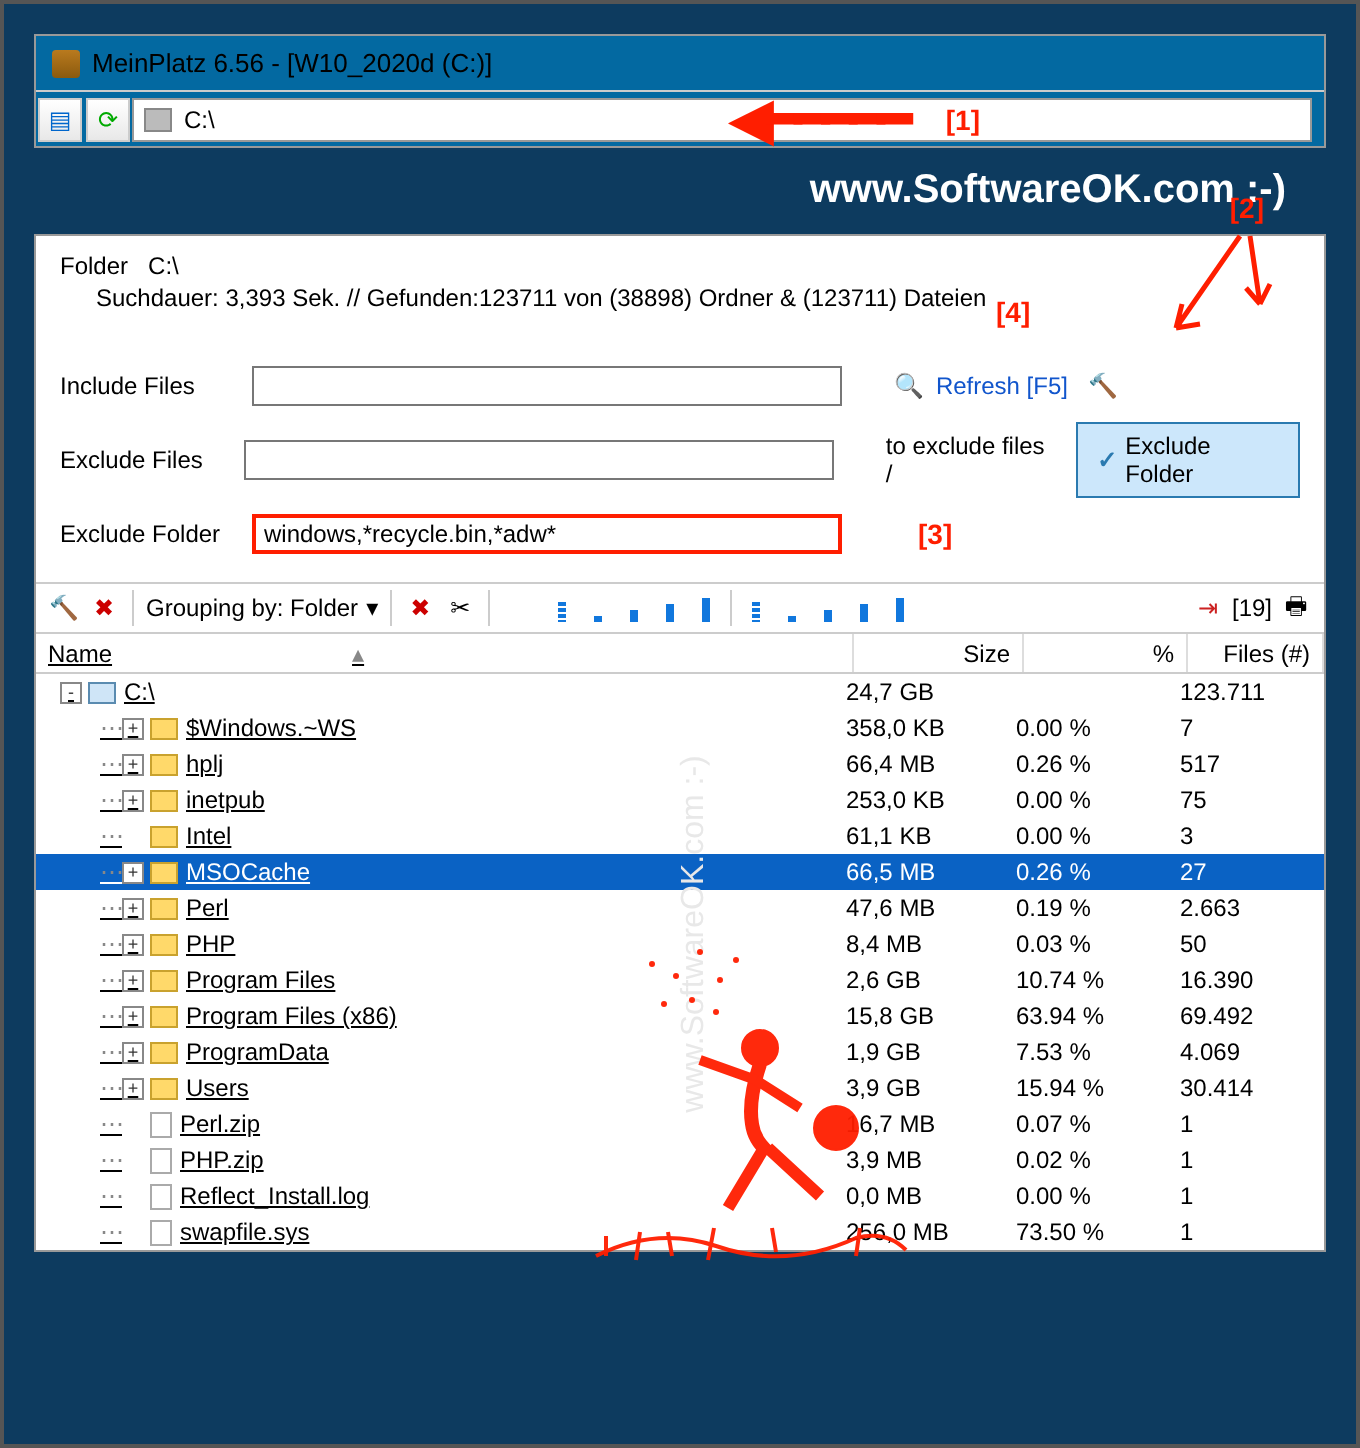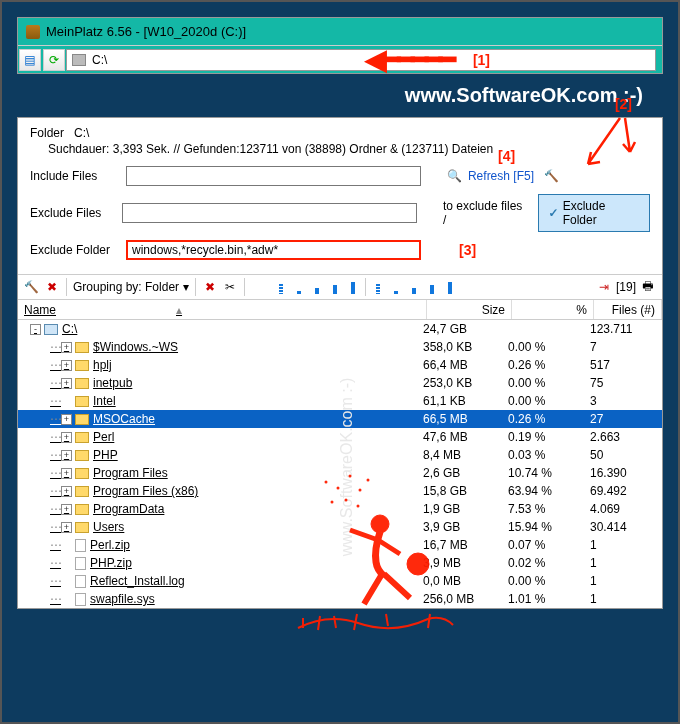--- a/index.html
+++ b/index.html
@@ -1,18 +1,18 @@
 <!DOCTYPE html>
 <html><head>
 <meta charset="utf-8">
 <style>
 * { box-sizing: border-box; margin: 0; padding: 0; }
 body { font-family: "Segoe UI", Tahoma, sans-serif; font-size: 12px; background: #0d3b5f; width: 680px; height: 724px; overflow: hidden; border: 2px solid #555; }
 .outer { padding: 15px; }
-.window-top { background: #14b8a6; border: 1px solid #999; }
+.window-top { background: #0369a1; border: 1px solid #999; }
 .titlebar { display: flex; align-items: center; gap: 6px; padding: 6px 8px; font-size: 13px; }
 .titlebar .mp-icon { width: 14px; height: 14px; background: linear-gradient(#b97a1e,#8b5a0e); border-radius: 2px; }
 .menubar { display: flex; gap: 2px; padding: 2px 8px 6px; font-size: 13px; }
 .menubar span { padding: 2px 10px; cursor: default; }
 .toolbar-top { display: flex; align-items: center; border-top: 1px solid #ccc; height: 28px; }
 .toolbar-top .tbtn { width: 22px; height: 22px; margin: 0 1px; display: flex; align-items: center; justify-content: center; font-size: 12px; border: 1px solid #ccc; background: linear-gradient(#fff,#e8e8e8); }
 .addr-bar { flex: 1; display: flex; align-items: center; background: #fff; border: 1px solid #999; height: 22px; padding: 0 5px; font-size: 12px; margin-right: 6px; }
 .addr-bar .drive-icon { width: 14px; height: 12px; background: #bbb; border: 1px solid #888; margin-right: 6px; }
 .red-arrow { color: #ff1e00; font-size: 28px; letter-spacing: -3px; font-weight: bold; position: relative; }
 .marker { color: #ff1e00; font-weight: bold; font-size: 14px; }
@@ -80,21 +80,21 @@
     <span class="marker" style="position:absolute;right:30px;top:-22px">[2]</span>
     <svg class="red-arrow-svg" style="right:22px;top:-2px" width="60" height="70">
         <path d="M40 2 L8 48 M8 48 l3 -12 M8 48 l12 -2 M45 2 L50 36 M50 36 l-7 -8 M50 36 l5 -10" stroke="#ff1e00" stroke-width="2.5" fill="none"></path>
       </svg>
 
     <div class="info-area">
       <div style="margin-bottom:2px">
         <span>Folder</span>&nbsp;&nbsp;
         <span>C:\</span>
       </div>
-      <div style="margin-left:18px;margin-bottom:10px">Suchdauer: 3,393 Sek. //  Gefunden:123711 von (38898) Ordner &amp; (123711) Dateien</div>
+      <div style="margin-left:18px;margin-bottom:27px">Suchdauer: 3,393 Sek. //  Gefunden:123711 von (38898) Ordner &amp; (123711) Dateien</div>
 
       <div class="info-row">
         <span class="lbl">Include Files</span>
         <input class="txt-in" style="">
         <span style="width:14px"></span>
         <span>🔍</span>
         <span class="link-btn">Refresh [F5]</span>
         <span style="margin-left:4px">🔨</span>
         <span class="marker" style="position:absolute;left:480px;top:30px">[4]</span>
       </div>
@@ -356,21 +356,21 @@
         <div class="grow">
           <div class="col-n">
             <span class="tree-pad" style="padding-left:32px">
               <span class="dots">⋯</span>
               <span style="width:14px"></span>
               <span class="file-ic"></span>
               <span>swapfile.sys</span>
             </span>
           </div>
           <div class="col-s">256,0 MB</div>
-          <div class="col-p">1.01 %</div>
+          <div class="col-p">73.50 %</div>
           <div class="col-f">1</div>
         </div>
       </div>
 
     <span class="watermark" style="left:240px;top:340px">www.SoftwareOK.com :-)</span>
 
     <svg class="red-figure" style="left:270px;top:350px" viewBox="0 0 170 170">
       <g fill="#ff1e00" stroke="#ff1e00">
         <circle cx="92" cy="56" r="9"></circle>
         <path d="M92 64 q-6 18 -4 30 q1 8 8 14" stroke-width="7" fill="none"></path>

